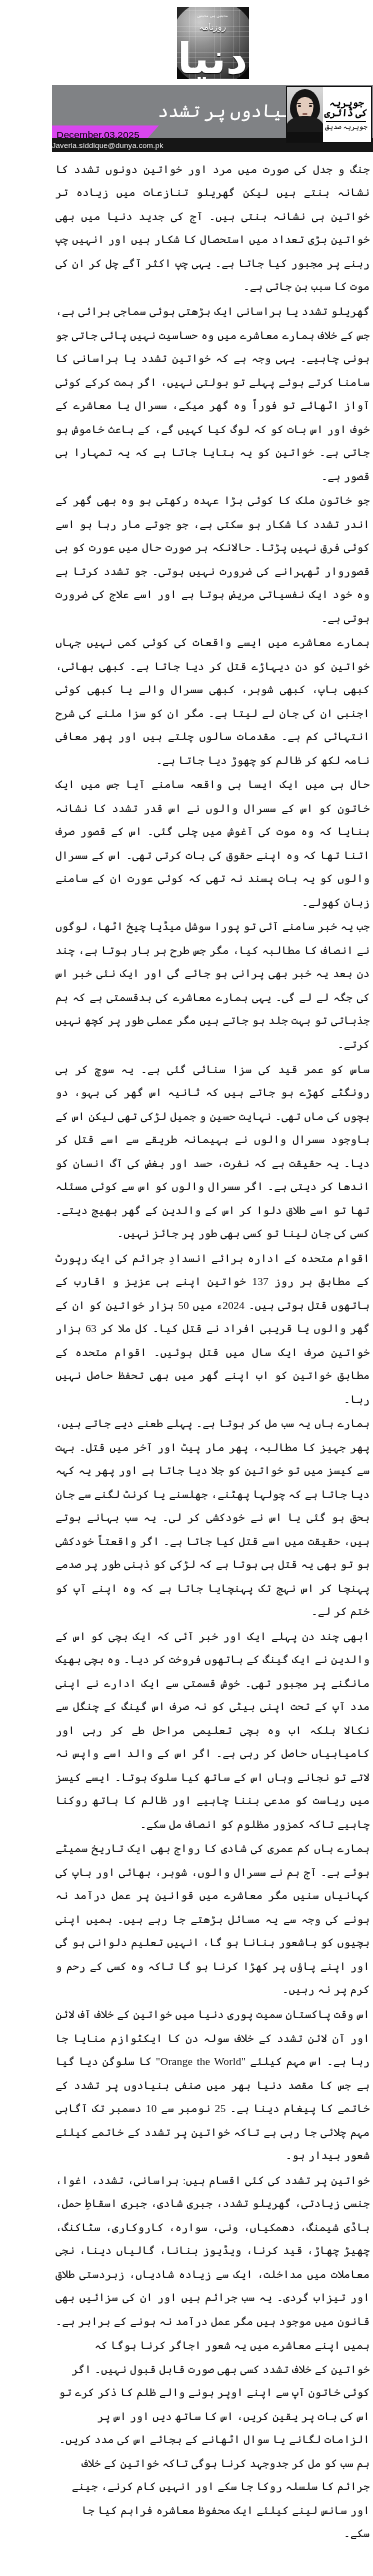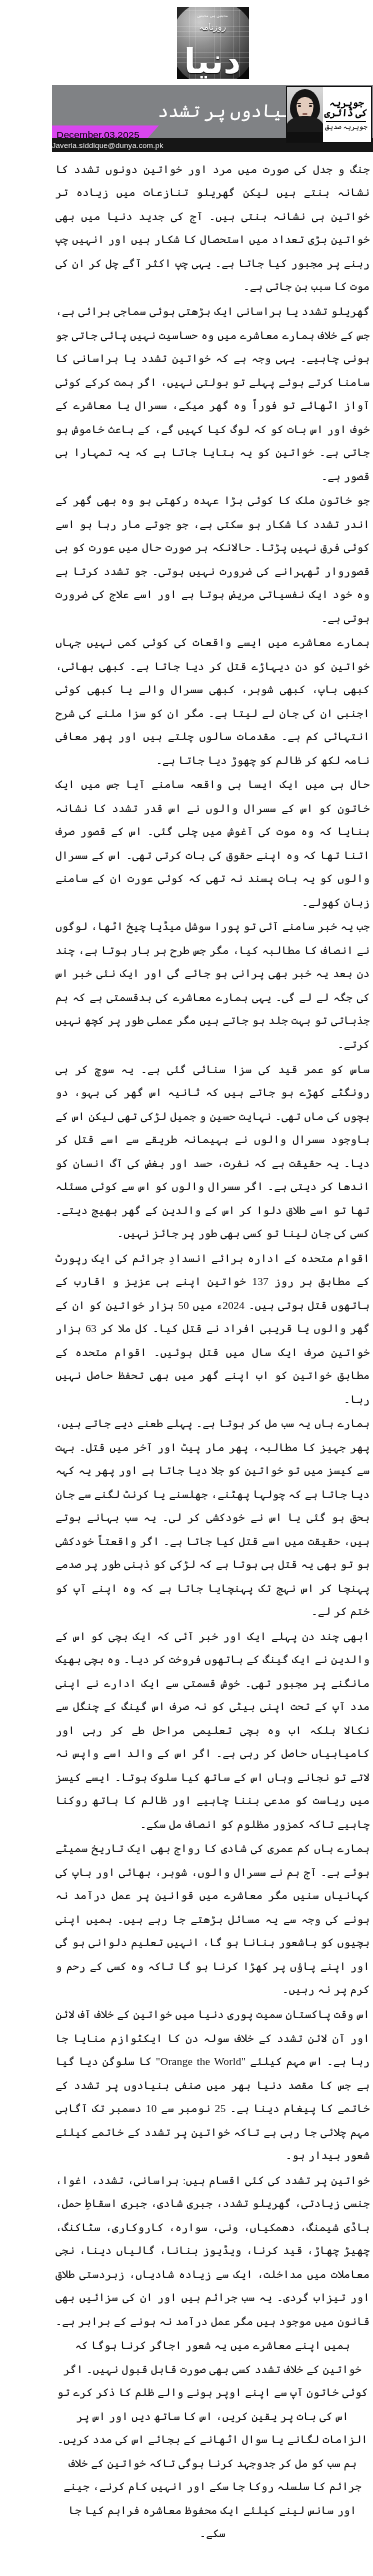--- a/index.html
+++ b/index.html
@@ -35,21 +35,21 @@
   }
   .globe:after{
     content:"";position:absolute;left:-10%;top:-6%;width:120%;height:60%;
     background:radial-gradient(ellipse at 40% 30%, rgba(255,255,255,.22), transparent 62%);
     border-radius:50%;
   }
   .logo-word{
     position:absolute;inset:0;display:flex;align-items:flex-end;justify-content:center;
     padding-bottom:2.3px;
     color:#fff;font-family:"DejaVu Sans","Liberation Sans",sans-serif;
-    font-size:34px;font-weight:700;line-height:.85;letter-spacing:-1.1px;
+    font-size:42px;font-weight:700;line-height:.85;letter-spacing:-1.1px;
     text-shadow:0 0.6px 1.1px rgba(0,0,0,.85);
     z-index:3;
   }
   .logo-sub{
     position:absolute;top:15px;left:0;right:0;text-align:center;
     color:#fff;font-size:8.6px;font-family:"DejaVu Sans","Liberation Sans",sans-serif;
     letter-spacing:0.6px;z-index:3;text-shadow:0 0.6px 1.1px rgba(0,0,0,.9);
     opacity:.95;
   }
   .logo-tiny{
@@ -143,21 +143,21 @@
   .article p{
     margin:0 0 1.1px 0;
     font-family:"Liberation Serif","DejaVu Serif",serif;
     font-size:11px;
     line-height:23.5px;
     text-align:justify;
     text-justify:inter-word;
     color:#141414;
     word-spacing:0.6px;
   }
-  .article p:last-child{text-align:center;}
+  .article p:last-child{text-align:right;}
 </style>
 </head>
 <body>
 
 <div class="page">
 
   <div class="masthead">
     <div class="logo-box">
       <div class="globe"></div>
       <div class="logo-tiny">محبتیں ہی محبتیں</div>

